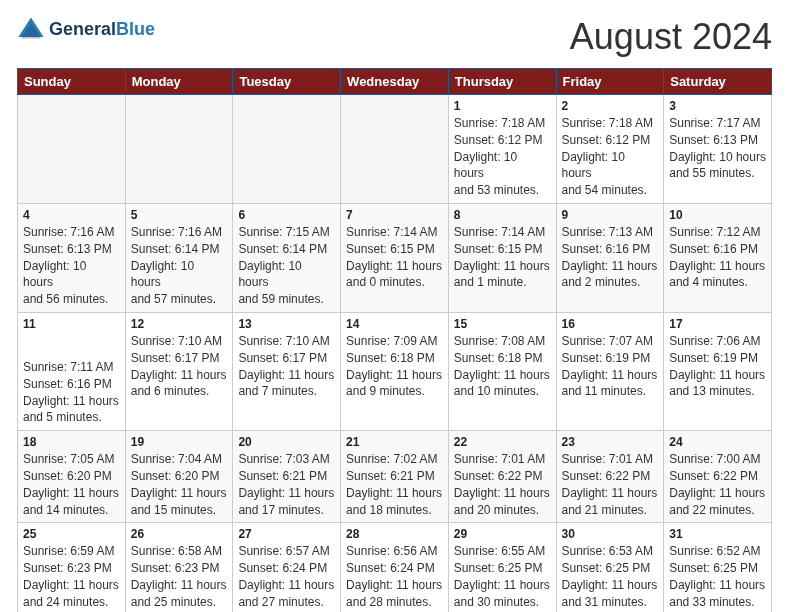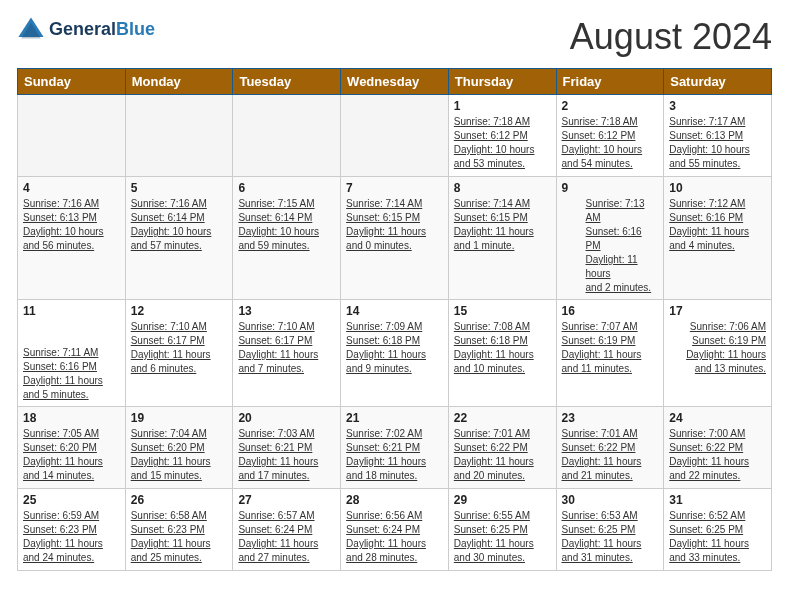--- a/index.html
+++ b/index.html
@@ -49,21 +49,21 @@
     .subtitle {
       font-size: 16px;
       color: #555;
     }
     .calendar {
       width: 100%;
       border-collapse: collapse;
       border: 1px solid #ccc;
     }
     .calendar th {
-      background: #a16207;
+      background: #7f1d1d;
       color: #fff;
       font-size: 13px;
       font-weight: bold;
       padding: 5px 6px;
       text-align: left;
       border: 1px solid #1a5a8a;
     }
     .calendar td {
       width: 106px;
       vertical-align: top;
@@ -85,24 +85,23 @@
       background: #f9f9f9;
     }
     .day-num {
       font-size: 12px;
       font-weight: bold;
       display: block;
       margin-bottom: 2px;
       color: #222;
     }
     .day-info {
-      font-size: 10px;
+      font-size: 12px;
       color: #333;
       line-height: 1.4;
-      text-decoration: underline;
     }
   </style>
 </head>
 <body>
 
 <div class="page">
   <div class="header">
     <div class="logo-area">
       <svg class="logo-icon" viewBox="0 0 40 40" xmlns="http://www.w3.org/2000/svg">
         <polygon points="20,2 38,30 2,30" fill="#2a7ab5"></polygon>
@@ -190,21 +189,21 @@
           </td>
           <td>
             <span class="day-num">8</span>
             <div class="day-info" style="white-space: pre-line;">Sunrise: 7:14 AM
 Sunset: 6:15 PM
 Daylight: 11 hours
 and 1 minute.</div>
           </td>
           <td>
             <span class="day-num">9</span>
-            <div class="day-info" style="white-space: pre-line; margin-left: 24px;">Sunrise: 7:13 AM
+            <div class="day-info" style="white-space: pre-line;">Sunrise: 7:13 AM
 Sunset: 6:16 PM
 Daylight: 11 hours
 and 2 minutes.</div>
           </td>
           <td>
             <span class="day-num">10</span>
             <div class="day-info" style="white-space: pre-line;">Sunrise: 7:12 AM
 Sunset: 6:16 PM
 Daylight: 11 hours
 and 4 minutes.</div>
@@ -248,21 +247,21 @@
           </td>
           <td>
             <span class="day-num">16</span>
             <div class="day-info" style="white-space: pre-line;">Sunrise: 7:07 AM
 Sunset: 6:19 PM
 Daylight: 11 hours
 and 11 minutes.</div>
           </td>
           <td>
             <span class="day-num">17</span>
-            <div class="day-info" style="white-space: pre-line; text-align: right;">Sunrise: 7:06 AM
+            <div class="day-info" style="white-space: pre-line;">Sunrise: 7:06 AM
 Sunset: 6:19 PM
 Daylight: 11 hours
 and 13 minutes.</div>
           </td>
         </tr>
         <tr>
           <td>
             <span class="day-num">18</span>
             <div class="day-info" style="white-space: pre-line;">Sunrise: 7:05 AM
 Sunset: 6:20 PM

